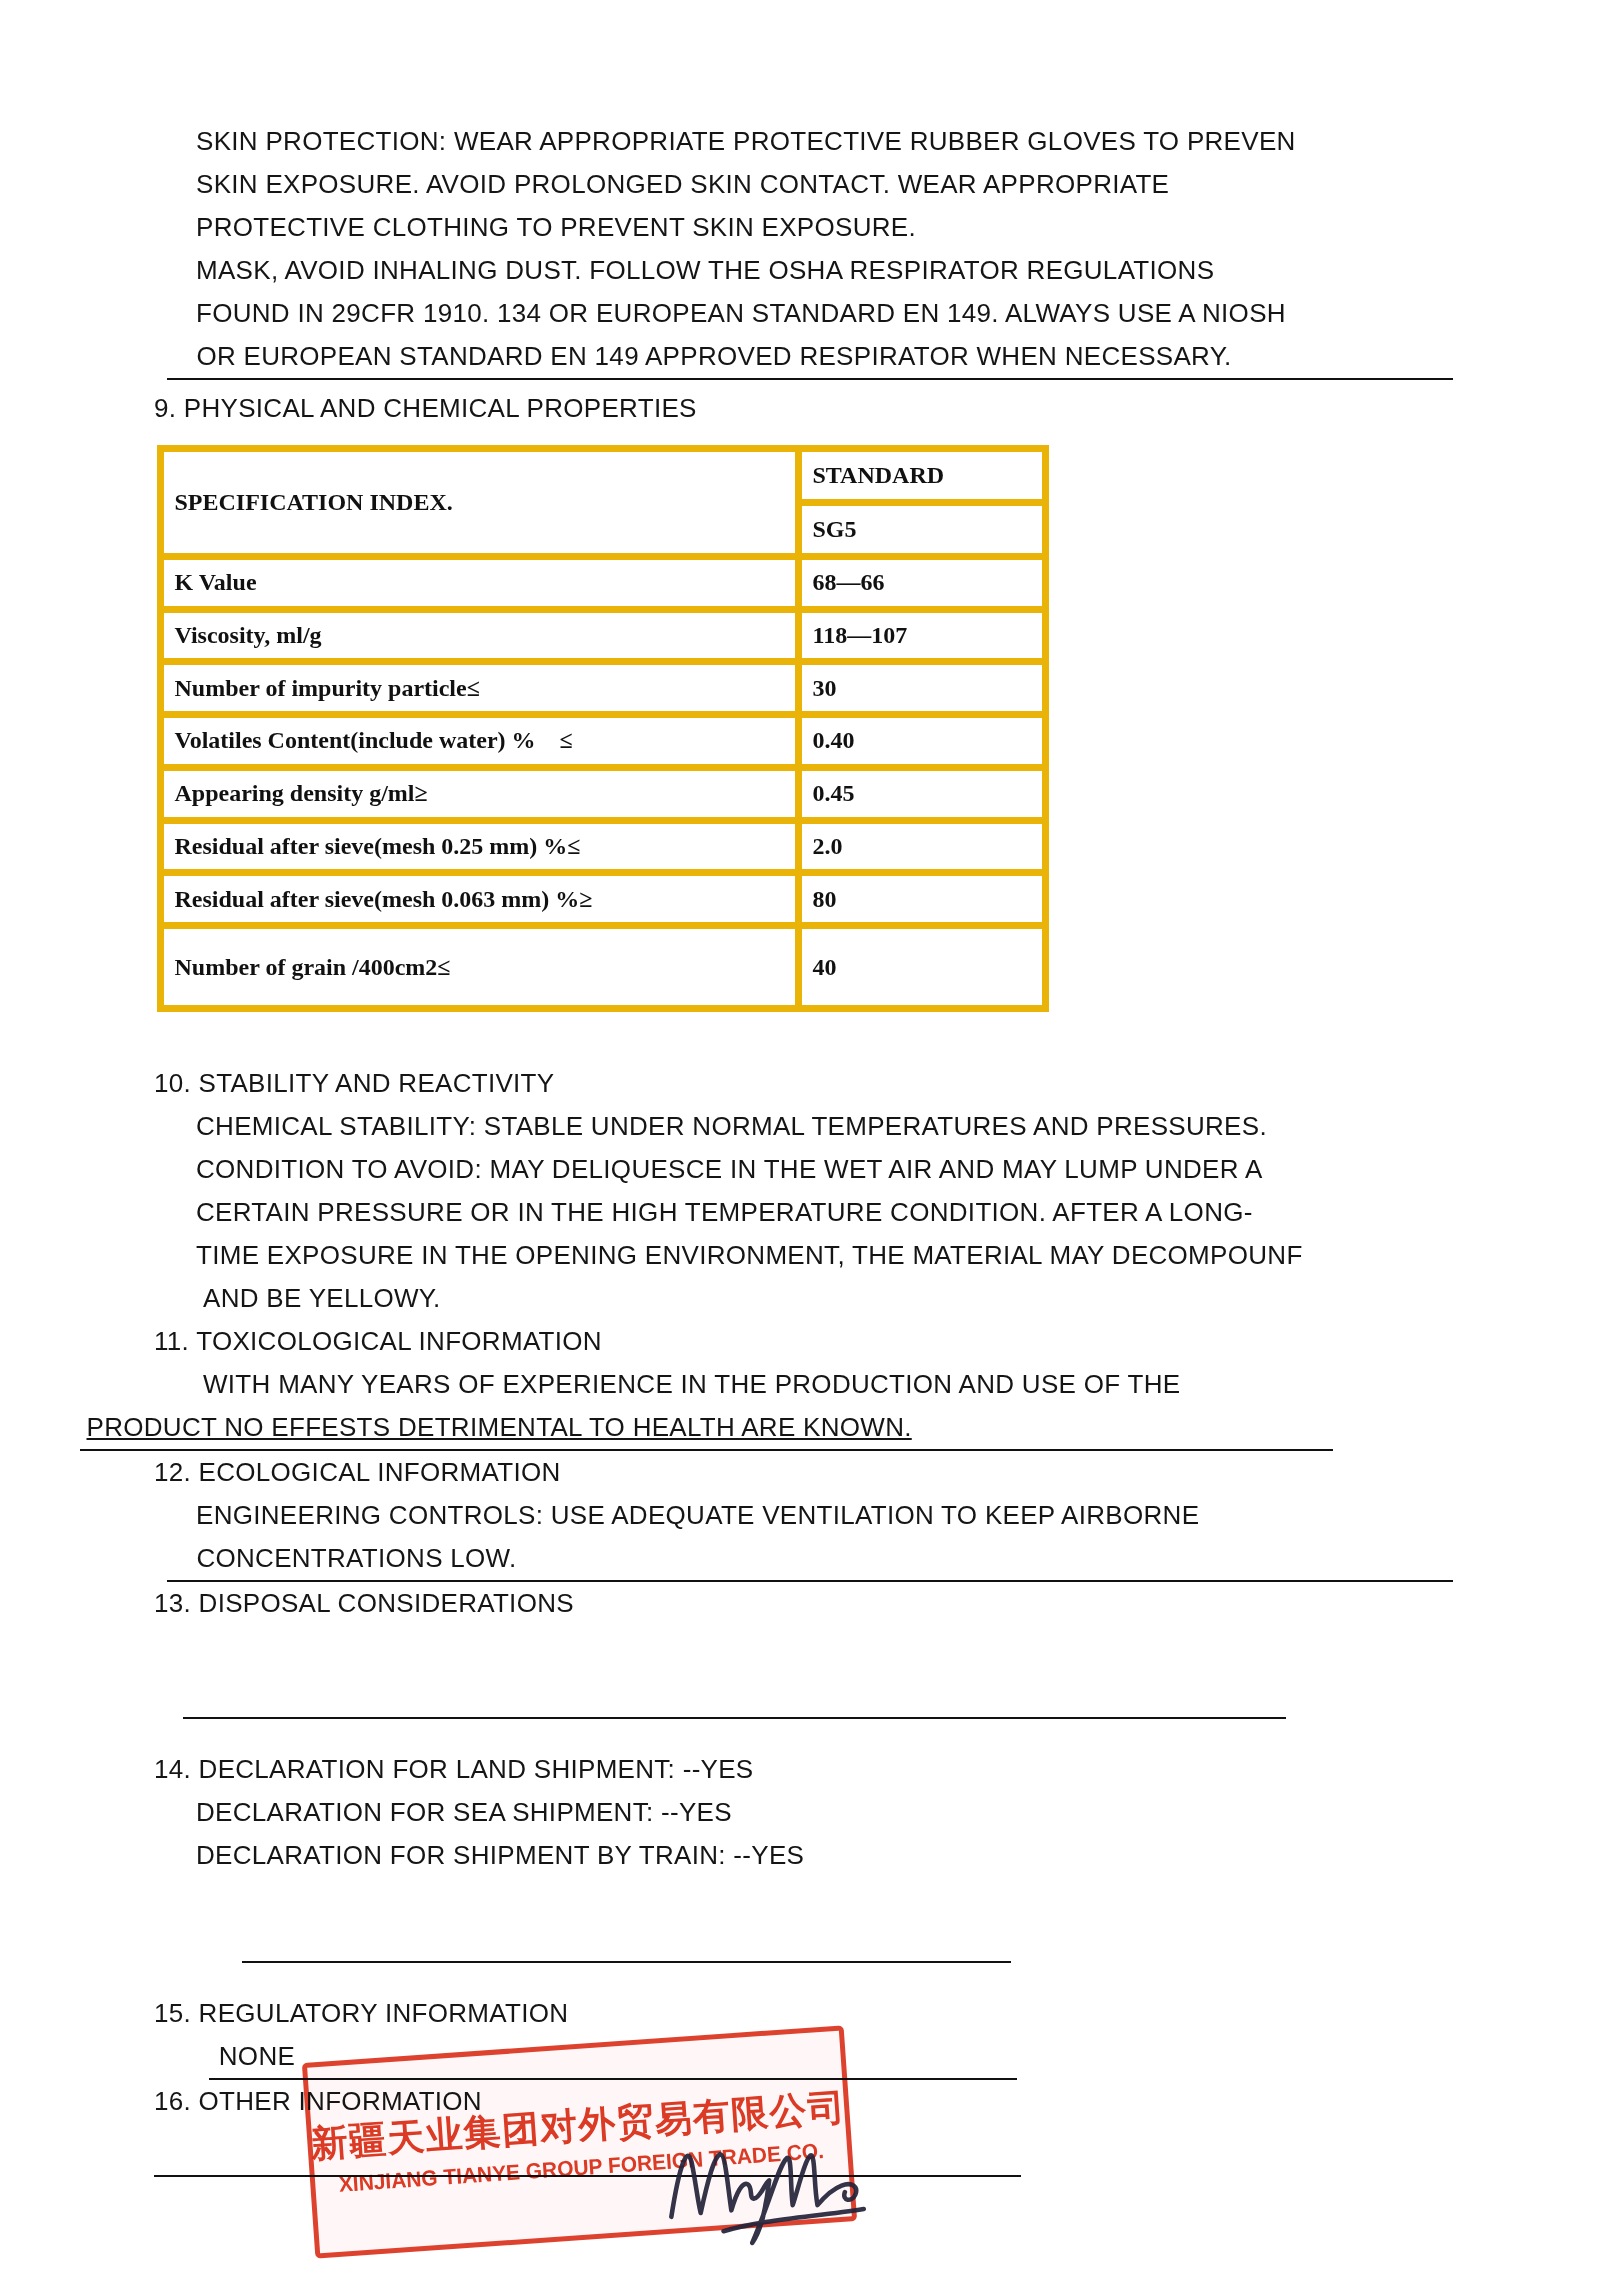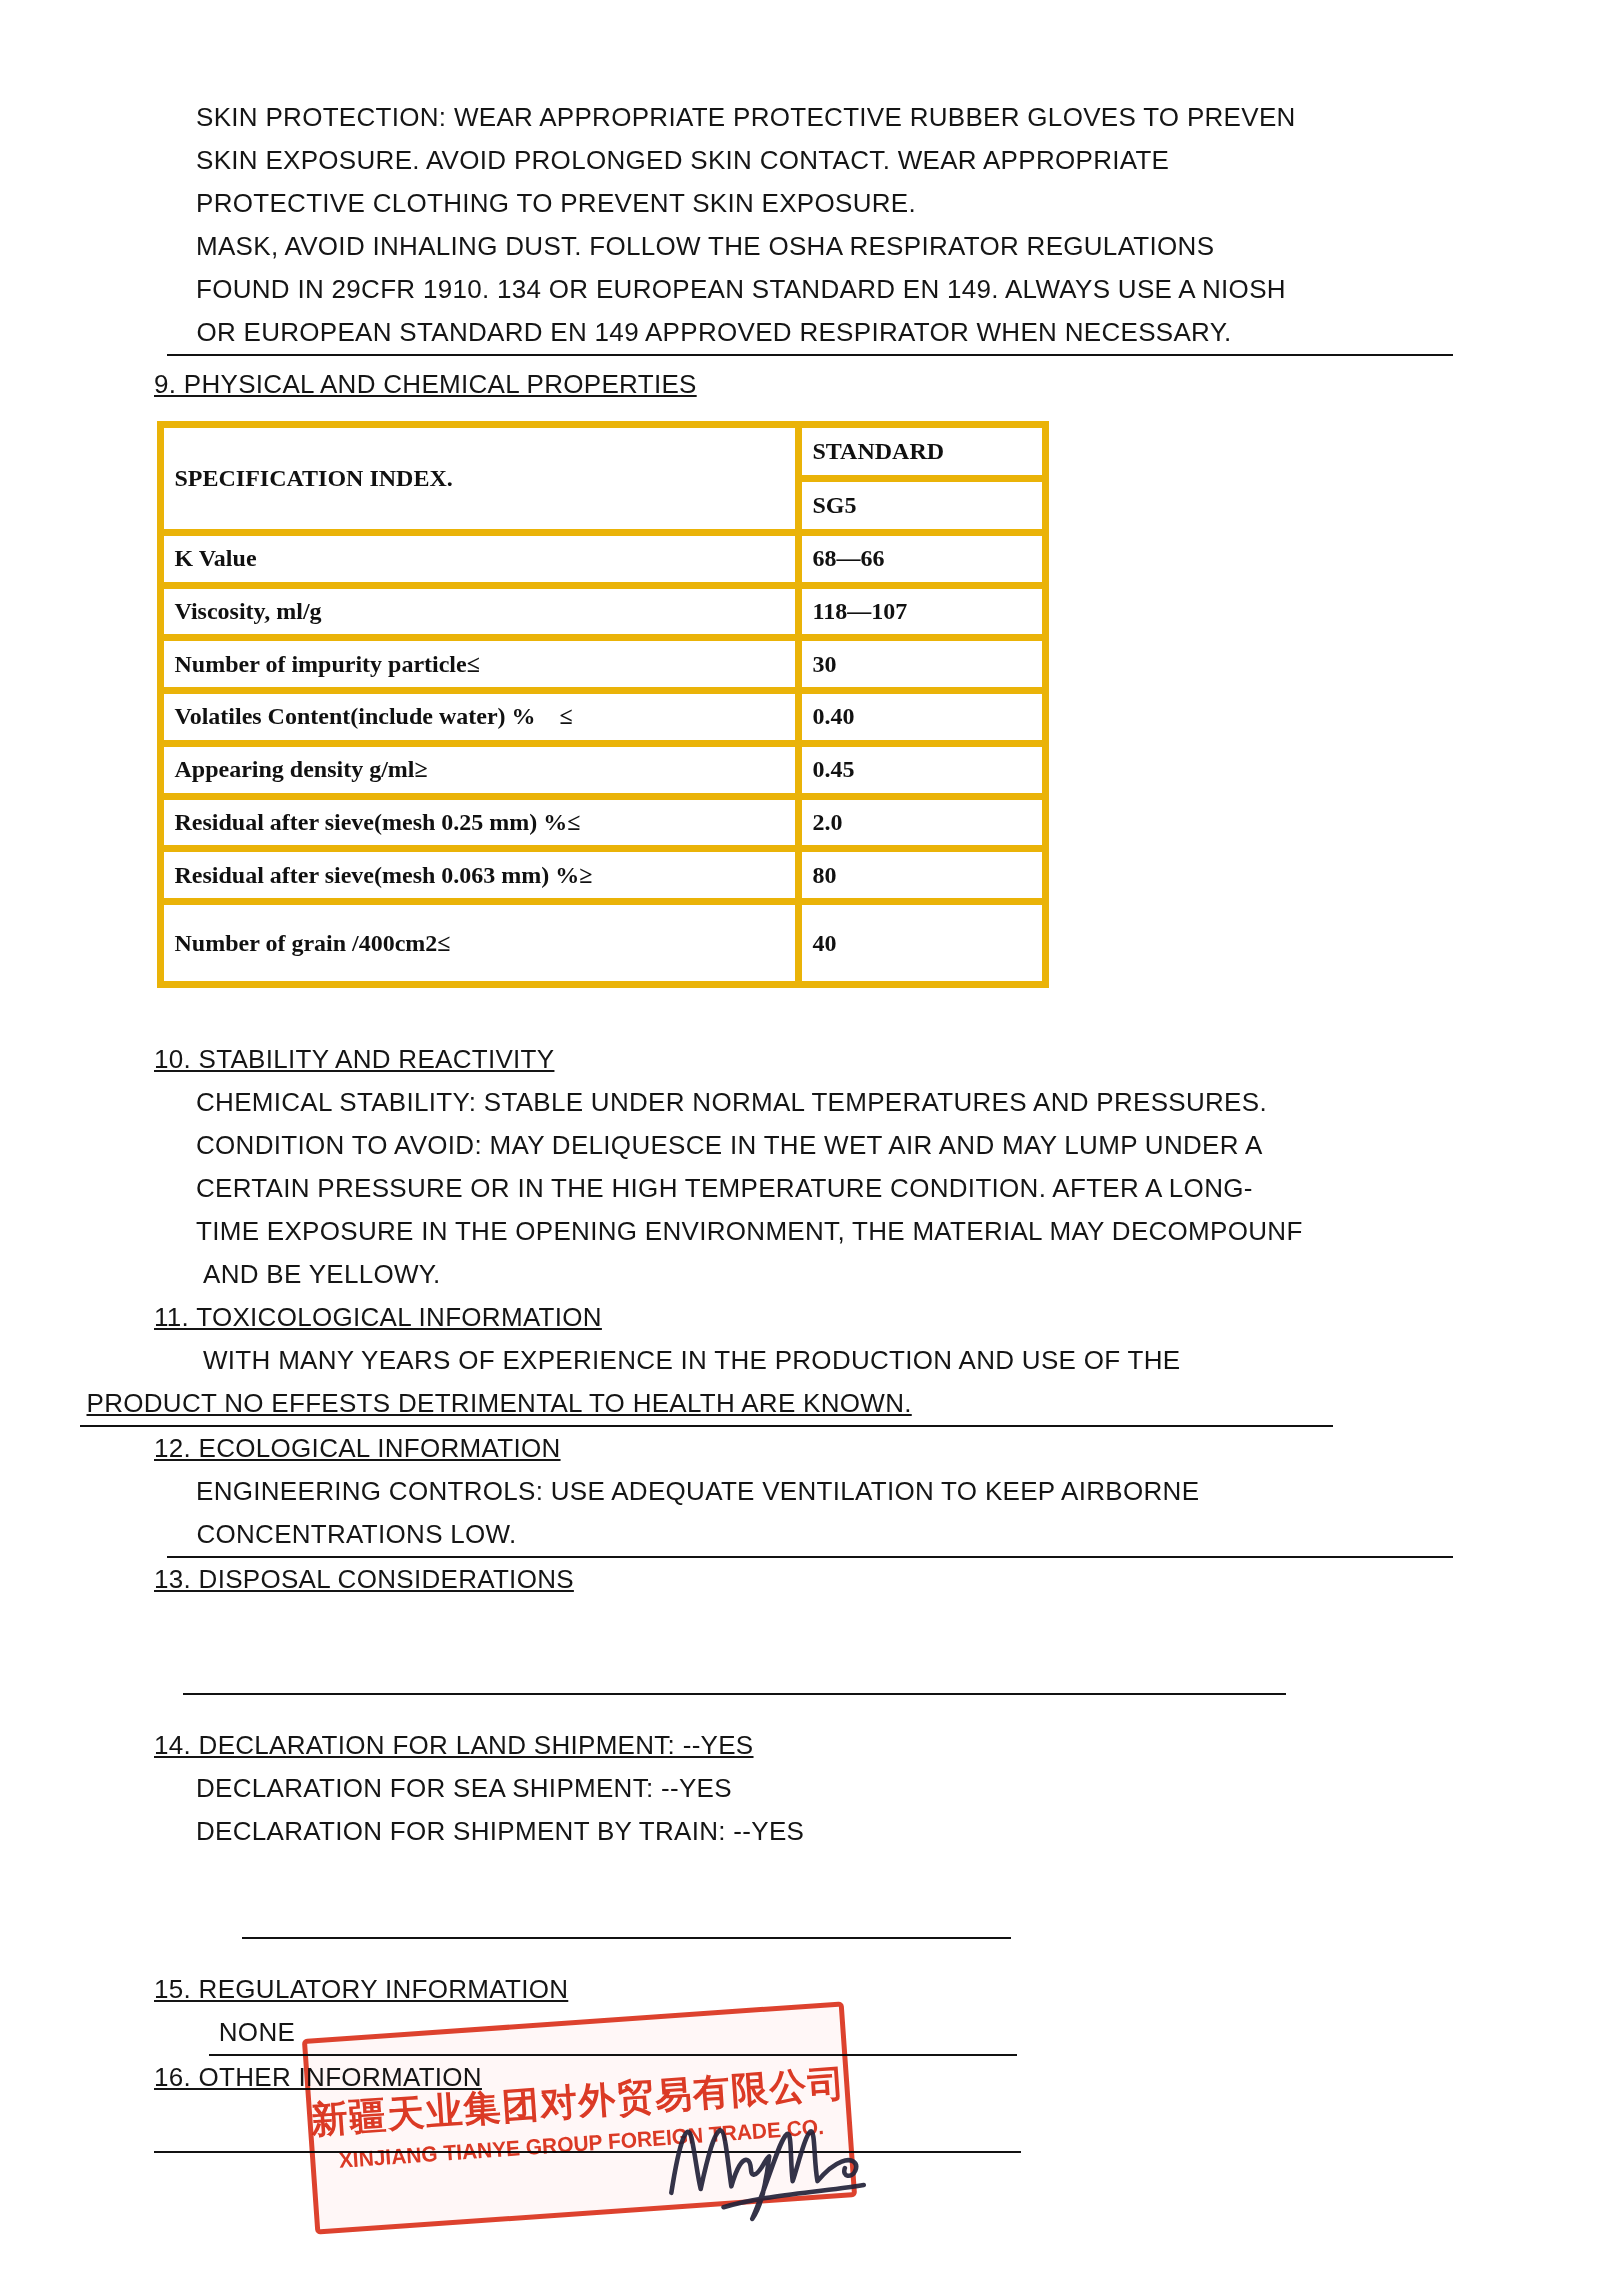--- a/index.html
+++ b/index.html
@@ -6,32 +6,32 @@
   body{
     width:1623px;height:2295px;
     background:#ffffff;
     font-family:"Liberation Sans","DejaVu Sans",sans-serif;
     color:#151515;
     overflow:hidden;
   }
   .page{
     position:relative;
     width:1589px;height:2295px;
-    padding-top:96px;
+    padding-top:120px;
     box-sizing:border-box;
   }
   .line{
     font-size:26px;
     line-height:43px;
     white-space:pre-wrap;
     letter-spacing:0.3px;
   }
   .body-ind{margin-left:196px;}
   .body-ind2{margin-left:203px;}
-  .head-ind{margin-left:154px;text-decoration:underline;}
+  .head-ind{margin-left:154px;}
   .ul-long{
     margin-left:154px;
     width:1299px;
     border-bottom:2.6px solid #111;
     padding-left:43px;
     box-sizing:border-box;
   }
   .ul-intro{
     margin-left:167px;
     width:1286px;

